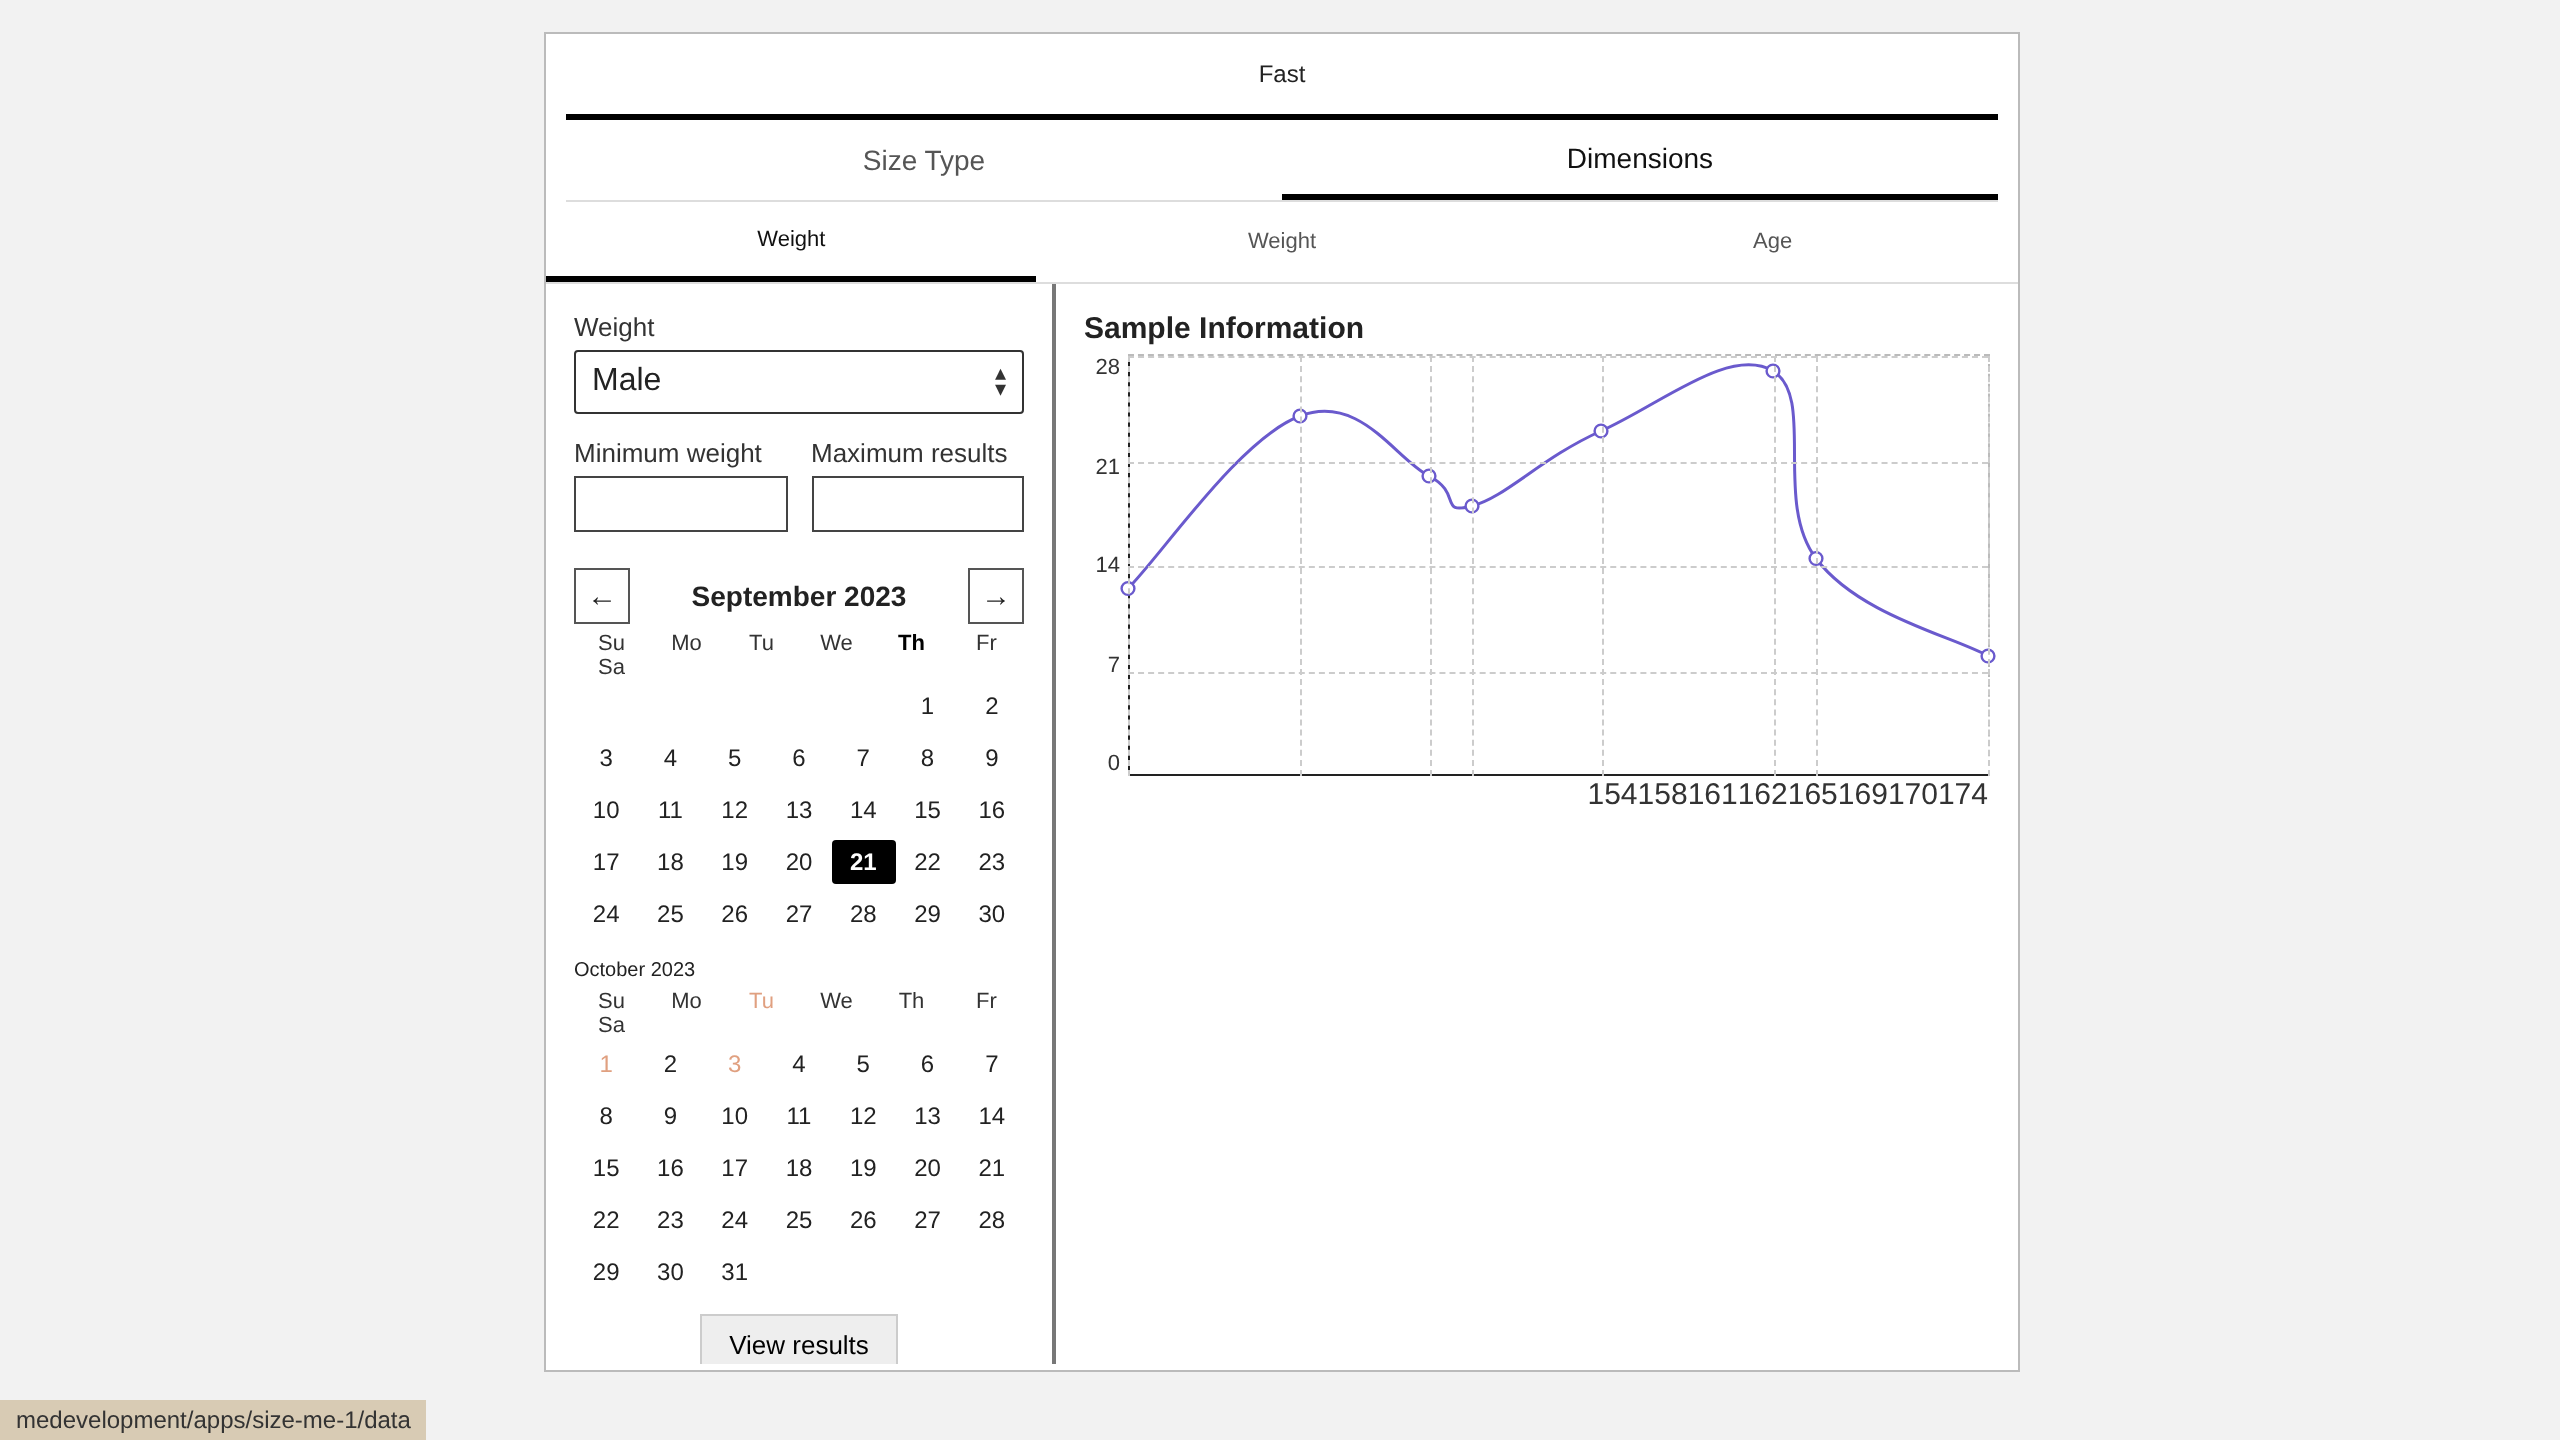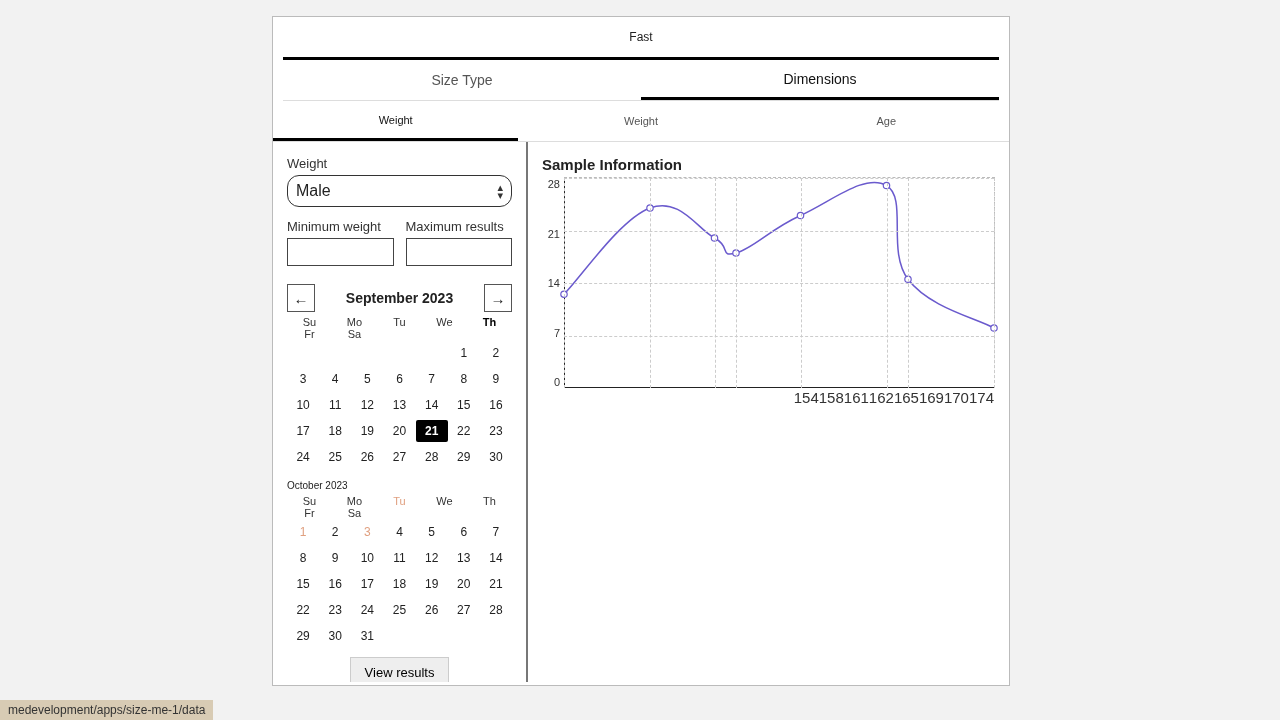--- a/index.html
+++ b/index.html
@@ -8,29 +8,29 @@
 .tabs1{height:40px;display:flex;border-bottom:1px solid #ddd;margin:0 10px}
 .tabs1 .tab{flex:1;display:flex;align-items:center;justify-content:center;font-size:14px;color:#555;cursor:pointer}
 .tabs1 .tab.active{color:#111;border-bottom:3px solid #000;font-weight:500}
 .tabs2{height:40px;display:flex;border-bottom:1px solid #ddd}
 .tabs2 .tab{flex:1;display:flex;align-items:center;justify-content:center;font-size:11px;color:#555;cursor:pointer}
 .tabs2 .tab.active{color:#111;border-bottom:3px solid #000;font-weight:500}
 .body-row{display:flex;height:540px}
 .left{width:240px;border-right:2px solid #777;padding:14px 14px 8px 14px;overflow:hidden}
 .right{flex:1;padding:14px 14px 0 14px;position:relative}
 .lbl{font-size:13px;color:#333;margin-bottom:4px}
-.select-wrap{position:relative;border:1px solid #333;border-radius:12px;height:30px;display:flex;align-items:center;padding:0 8px;margin-bottom:12px}
+.select-wrap{position:relative;border:1px solid #333;border-radius:2px;height:30px;display:flex;align-items:center;padding:0 8px;margin-bottom:12px}
 .select-wrap .chev{position:absolute;right:8px;font-size:11px;color:#333;line-height:1;display:flex;flex-direction:column}
 .minmax{display:flex;gap:12px;margin-bottom:18px}
 .mm{flex:1}
 .mm input{width:100%;height:28px;border:1px solid #444;box-sizing:border-box}
 .cal-head{display:flex;align-items:center;justify-content:space-between;margin:6px 0 4px 0}
 .navbtn{width:26px;height:26px;border:1px solid #555;background:#fff;display:flex;align-items:center;justify-content:center;font-size:15px;cursor:pointer}
 .month-title{font-weight:700;font-size:14px}
-.dow{display:grid;grid-template-columns:repeat(5,1fr);font-size:11px;color:#333;text-align:center;margin-bottom:2px}
+.dow{display:grid;grid-template-columns:repeat(6,1fr);font-size:11px;color:#333;text-align:center;margin-bottom:2px}
 .dow span.th{font-weight:700;color:#000}
 .grid{display:grid;grid-template-columns:repeat(7,1fr);row-gap:4px;font-size:12px;text-align:center}
 .grid span{height:22px;display:flex;align-items:center;justify-content:center;border-radius:2px;cursor:pointer}
 .grid span.sel{background:#000;color:#fff;font-weight:700}
 .grid span.muted{color:#e0a080}
 .month2-title{text-align:left;font-size:10px;margin:12px 0 4px 0}
 .viewbtn{margin:10px auto 0 auto;display:block;padding:7px 14px;background:#eee;border:1px solid #ccc;font-size:13px;cursor:pointer}
 .chart-title{font-weight:700;font-size:15px;margin-bottom:4px}
 .chart-box{position:relative;border-top:1px dashed #bbb;border-right:1px dashed #bbb;height:210px;width:430px;margin-left:22px}
 .yaxis{position:absolute;left:-24px;top:0;height:100%;display:flex;flex-direction:column;justify-content:space-between;font-size:11px;color:#333;text-align:right;width:20px}

